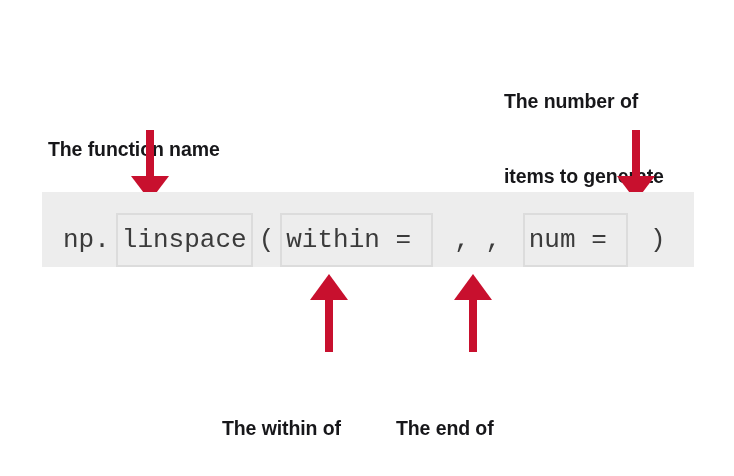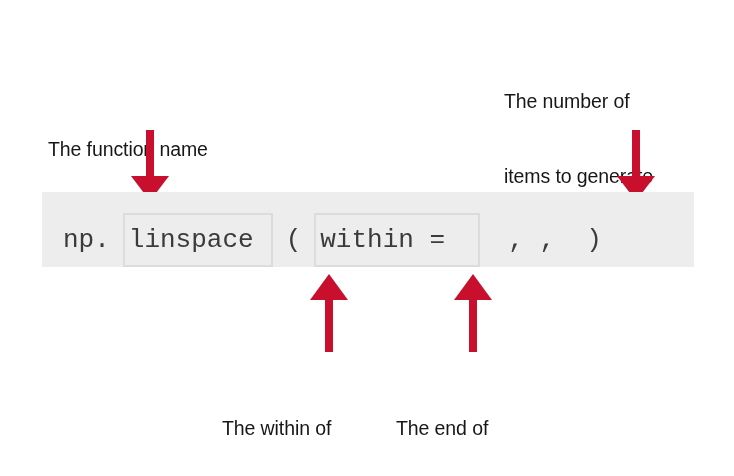--- a/index.html
+++ b/index.html
@@ -21,20 +21,21 @@
 
   
   .anno {
     position: absolute;
     color: #17171a;
     font-family: "Liberation Sans", sans-serif;
     font-size: 19.5px;
     line-height: 25px;
     letter-spacing: -0.1px;
     white-space: pre;
+    font-weight: bold;
   }
   .anno .line { display: block; }
 
   #anno-function-name { left: 48px;  top: 87px;  }
   #anno-num          { left: 504px; top: 39px;  }
   #anno-start        { left: 222px; top: 366px; }
   #anno-end          { left: 396px; top: 366px; }
 
   
   .arrow {
@@ -63,22 +64,22 @@
     font-size: 26px;
     color: #3b3b3b;
     white-space: pre;
     padding-left: 21px;
     box-sizing: border-box;
   }
   .tok { white-space: pre; }
   .slot {
     border: 2px solid #dcdcdc;
     background: transparent;
-    padding: 12px 17px 12px 4px;
-    margin: 13px;
+    padding: 12px 4px 12px 4px;
+    margin: 6px;
     white-space: pre;
     line-height: 1;
     box-sizing: border-box;
   }
 </style>
 </head>
 <body>
 
 <div id="canvas">
 
@@ -133,17 +134,18 @@
   </div>
 
   <div id="code-band">
     <div id="code-line">
       <span class="tok">np.</span>
       <span class="slot">linspace</span>
       <span class="tok">(</span>
       <span class="slot">within = </span>
       <span class="tok"> , </span>
       <span class="tok">, </span>
+      <span class="slot">num = </span>
       <span class="tok"> )</span>
     </div>
   </div>
 
 </div>
 
 </body></html>

